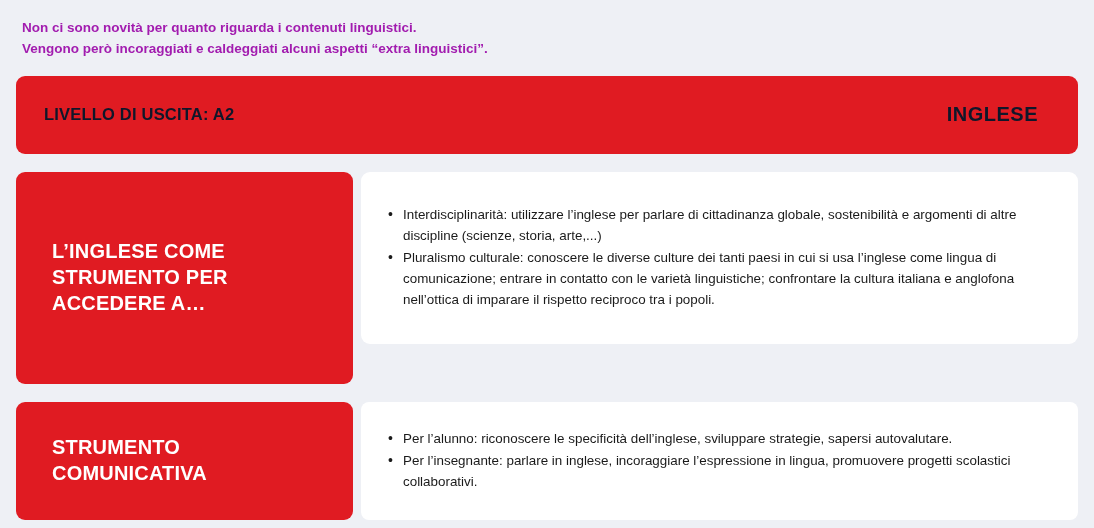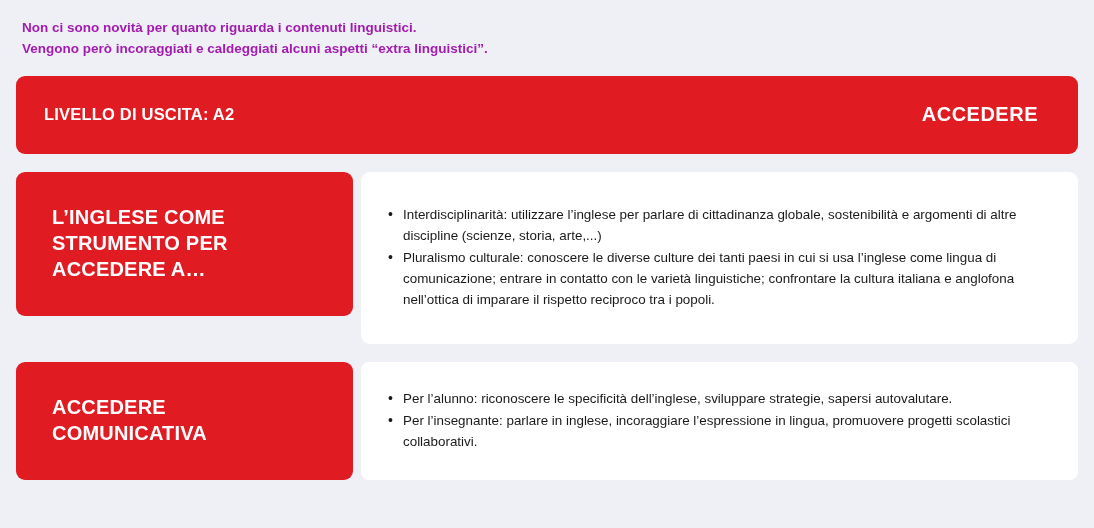--- a/index.html
+++ b/index.html
@@ -32,21 +32,21 @@
   }
   .intro .line { display: block; }
 
   
   .level-banner {
     position: relative;
     margin-top: 16px;
     background: #e01b22;
     border-radius: 9px;
     height: 78px;
-    color: #ffffff;
+    color: #0f172a;
     display: flex;
     align-items: center;
     box-sizing: border-box;
     padding: 0 28px;
   }
   .level-text {
     flex: 1;
   }
   .level-title {
     font-size: 16.5px;
@@ -113,55 +113,55 @@
   }
   .section-body li:last-child { margin-bottom: 0; }
   .section-body li::before {
     content: "\2022";
     position: absolute;
     left: -15px;
     top: -1px;
     font-size: 14px;
     color: #1a1a1a;
   }
-  .section-1 .section-label { height: 144px; }
+  .section-1 .section-label { height: 212px; }
   .section-1 .section-body { height: 172px; }
   .section-2 .section-label { height: 118px; }
   .section-2 .section-body { height: 118px; border-radius: 8px; }
   b { font-weight: normal; }
 </style>
 </head>
 <body>
 
 <div class="page">
 
   <div class="intro">
     <span class="line">Non ci sono novità per quanto riguarda i contenuti linguistici.</span>
     <span class="line">Vengono però incoraggiati e caldeggiati alcuni aspetti “extra linguistici”.</span>
   </div>
 
   <div class="level-banner">
     <div class="level-text">
       <div class="level-title">LIVELLO DI USCITA: A2</div>
     </div>
-    <div class="subject-label">ACCEDERE</div>
+    <div class="subject-label">INGLESE</div>
   </div>
 
   <div class="section section-1">
     <div class="section-label">L’INGLESE COME STRUMENTO PER ACCEDERE A…</div>
     <div class="section-body">
       <ul>
         <li><b>Interdisciplinarità</b>: utilizzare l’inglese per parlare di <b>cittadinanza globale</b>, <b>sostenibilità</b> e argomenti di <b>altre discipline</b> (scienze, storia, arte,...)</li>
         <li><b>Pluralismo culturale</b>: conoscere le diverse culture dei <b>tanti paesi in cui si usa l’inglese</b> come lingua di comunicazione; entrare in contatto con le <b>varietà linguistiche</b>; <b>confrontare</b> la cultura italiana e anglofona nell’ottica di imparare il rispetto reciproco tra i popoli.</li>
       </ul>
     </div>
   </div>
 
   <div class="section section-2">
-    <div class="section-label">ACCEDERE COMUNICATIVA</div>
+    <div class="section-label">STRUMENTO COMUNICATIVA</div>
     <div class="section-body">
       <ul>
         <li><b>Per l’alunno</b>: riconoscere le specificità dell’inglese, sviluppare <b>strategie</b>, sapersi autovalutare.</li>
         <li><b>Per l’insegnante</b>: parlare in inglese, incoraggiare l’espressione in lingua, promuovere progetti scolastici collaborativi.</li>
       </ul>
     </div>
   </div>
 
 </div>
 

